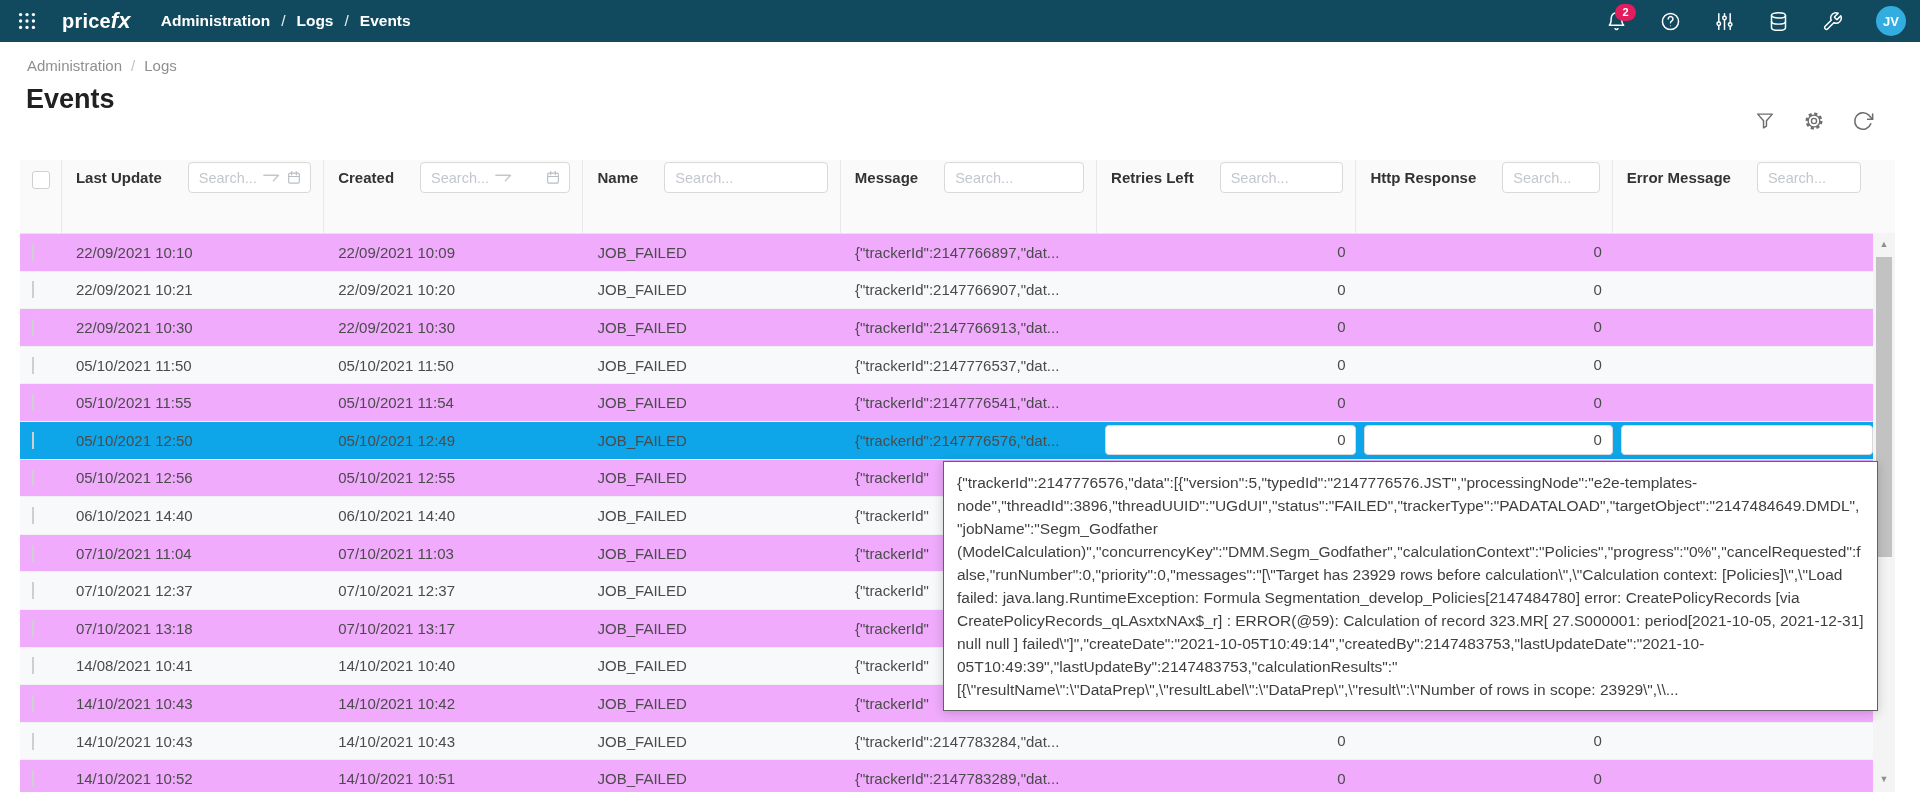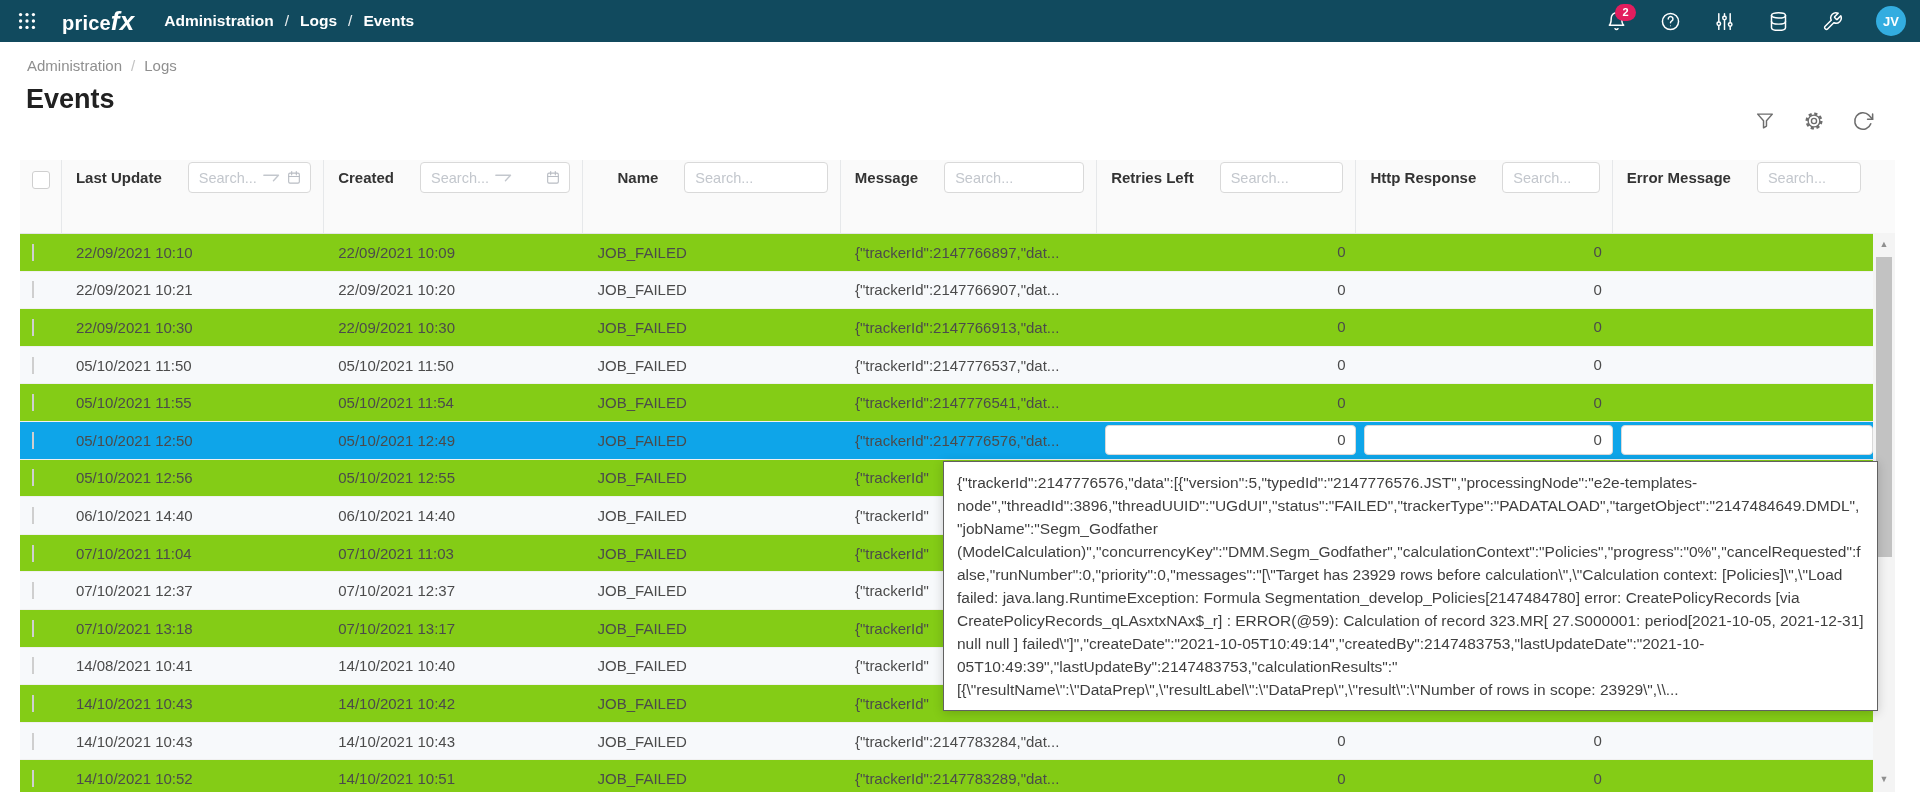--- a/index.html
+++ b/index.html
@@ -3,21 +3,21 @@
 <meta charset="utf-8">
 <style>
   html,body{margin:0;padding:0;}
   body{width:1920px;height:792px;position:relative;overflow:hidden;background:#fff;
        font-family:"Liberation Sans","DejaVu Sans",sans-serif;}
   
   .topbar{position:absolute;left:0;top:0;width:1920px;height:42px;background:#114A5E;
           display:flex;align-items:center;}
   .appsgrid{margin-left:16px;width:22px;height:22px;display:block;cursor:pointer;}
   .logo{margin-left:24px;color:#fff;font-size:20px;font-weight:700;letter-spacing:.2px;cursor:pointer;}
-  .logo i{font-style:italic;font-size:26px;}
+  .logo i{font-style:italic;font-size:22px;}
   .tb-crumb{margin-left:30px;display:flex;align-items:center;gap:11px;color:#fff;
             font-size:15.5px;font-weight:600;}
   .tb-crumb .sep{color:rgba(255,255,255,.9);font-weight:400;}
   .tb-crumb span{cursor:pointer;}
   .topbar-right{margin-left:auto;display:flex;align-items:center;gap:33px;padding-right:14px;}
   .tb-icon{width:21px;height:21px;position:relative;display:block;cursor:pointer;}
   .badge{position:absolute;top:-7px;right:-9px;min-width:17px;height:17px;border-radius:9px;
          background:#E21D5E;color:#fff;font-size:11px;font-weight:700;line-height:17px;
          text-align:center;padding:0 2px;}
   .avatar{width:30px;height:30px;border-radius:50%;background:#33ADE0;color:#fff;
@@ -32,38 +32,38 @@
   .page-tools{position:absolute;right:46px;top:110px;display:flex;gap:27px;align-items:center;}
   .pt-icon{width:22px;height:22px;display:block;cursor:pointer;}
   
   .grid{position:absolute;left:20px;top:160px;width:1853px;}
   .grid-header{display:flex;background:#FAFAFA;height:73px;border-bottom:1px solid #e4e6e8;
                position:relative;}
   .grid-header::after{content:"";position:absolute;right:-22px;top:0;width:22px;height:73px;
                background:#FAFAFA;border-bottom:1px solid #e4e6e8;}
   .hcol{box-sizing:border-box;border-right:1px solid #e6e8ea;display:flex;}
   .hcol:last-child{border-right:none;}
-  .c0{width:42px;}.c1{width:263px;}.c2{width:260px;}.c3{width:258px;padding-left:20px;}
+  .c0{width:42px;}.c1{width:263px;}.c2{width:260px;}.c3{width:258px;}
   .c4{width:257px;}.c5{width:260px;}.c6{width:257px;}.c7{width:261px;justify-content:center;}
   .hlabel{height:28px;padding:9px 14px 0 14px;font-size:15px;font-weight:700;color:#333;
           white-space:nowrap;}
   .hlabel.right{text-align:right;}
   .searchwrap{margin:2px 12px 0 12px;position:relative;}
   .searchwrap input{width:100%;box-sizing:border-box;height:31px;border:1px solid #d9d9d9;
           border-radius:4px;background:#fff;font-family:inherit;font-size:14.5px;color:#333;
           padding:0 10px;outline:none;}
   .searchwrap input::placeholder{color:#c3c7cd;}
   .in-arrow{position:absolute;left:74px;top:9px;width:22px;height:13px;pointer-events:none;}
   .in-cal{position:absolute;right:9px;top:7px;width:16px;height:17px;pointer-events:none;}
   .cbx{width:16px;height:16px;border:1px solid #cfcfcf;border-radius:3px;background:#fff;
        cursor:pointer;}
   .hcbx{margin:11px 0 0 12px;}
   .grid-body{height:559px;overflow:hidden;}
   .row{display:flex;align-items:center;height:37.6px;box-sizing:border-box;
-       border-bottom:1px solid #f0f0f0;background:#84cc16;}
+       border-bottom:1px solid #f0f0f0;background:#f0abfc;}
   .row:nth-child(even){background:#f7f9fb;}
   .row.hovered{background:#0ea5e9;}
   .cell{box-sizing:border-box;padding:0 14px;font-size:15px;color:#4b4b4b;white-space:nowrap;
         overflow:hidden;text-overflow:ellipsis;}
   .cell.ck{padding:0 0 0 12px;}
   .cellbox{display:block;box-sizing:border-box;width:100%;height:30px;line-height:28px;
         padding:0 10px;margin:0 4px;text-align:right;border:1px solid transparent;
         border-radius:4px;font-size:15px;color:#4b4b4b;}
   .cellbox.left{text-align:left;}
   .row.hovered .cellbox{background:#fff;border-color:#d9d9d9;}

